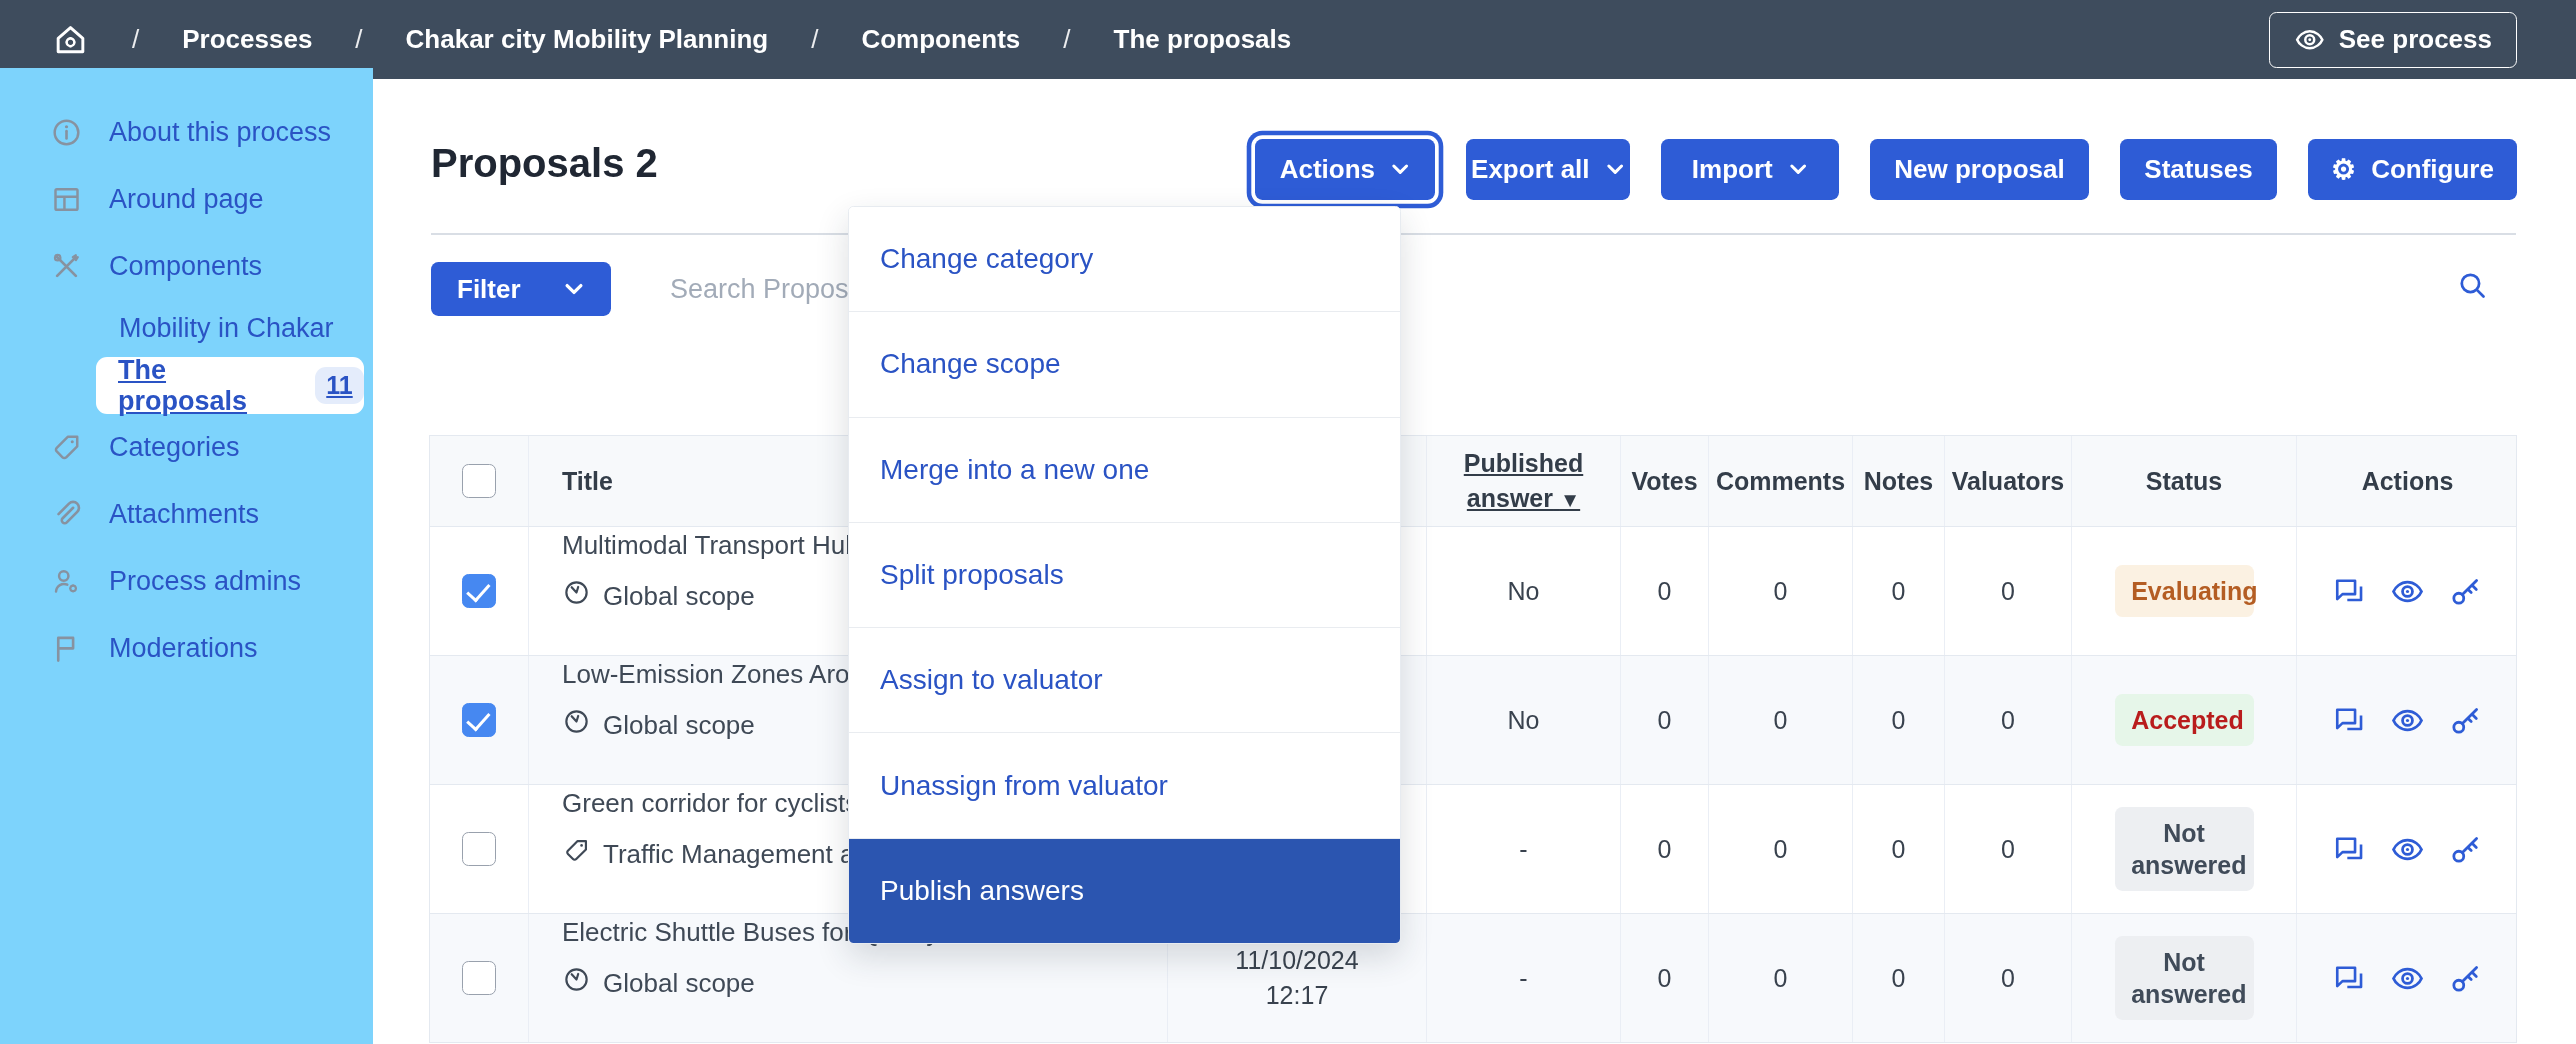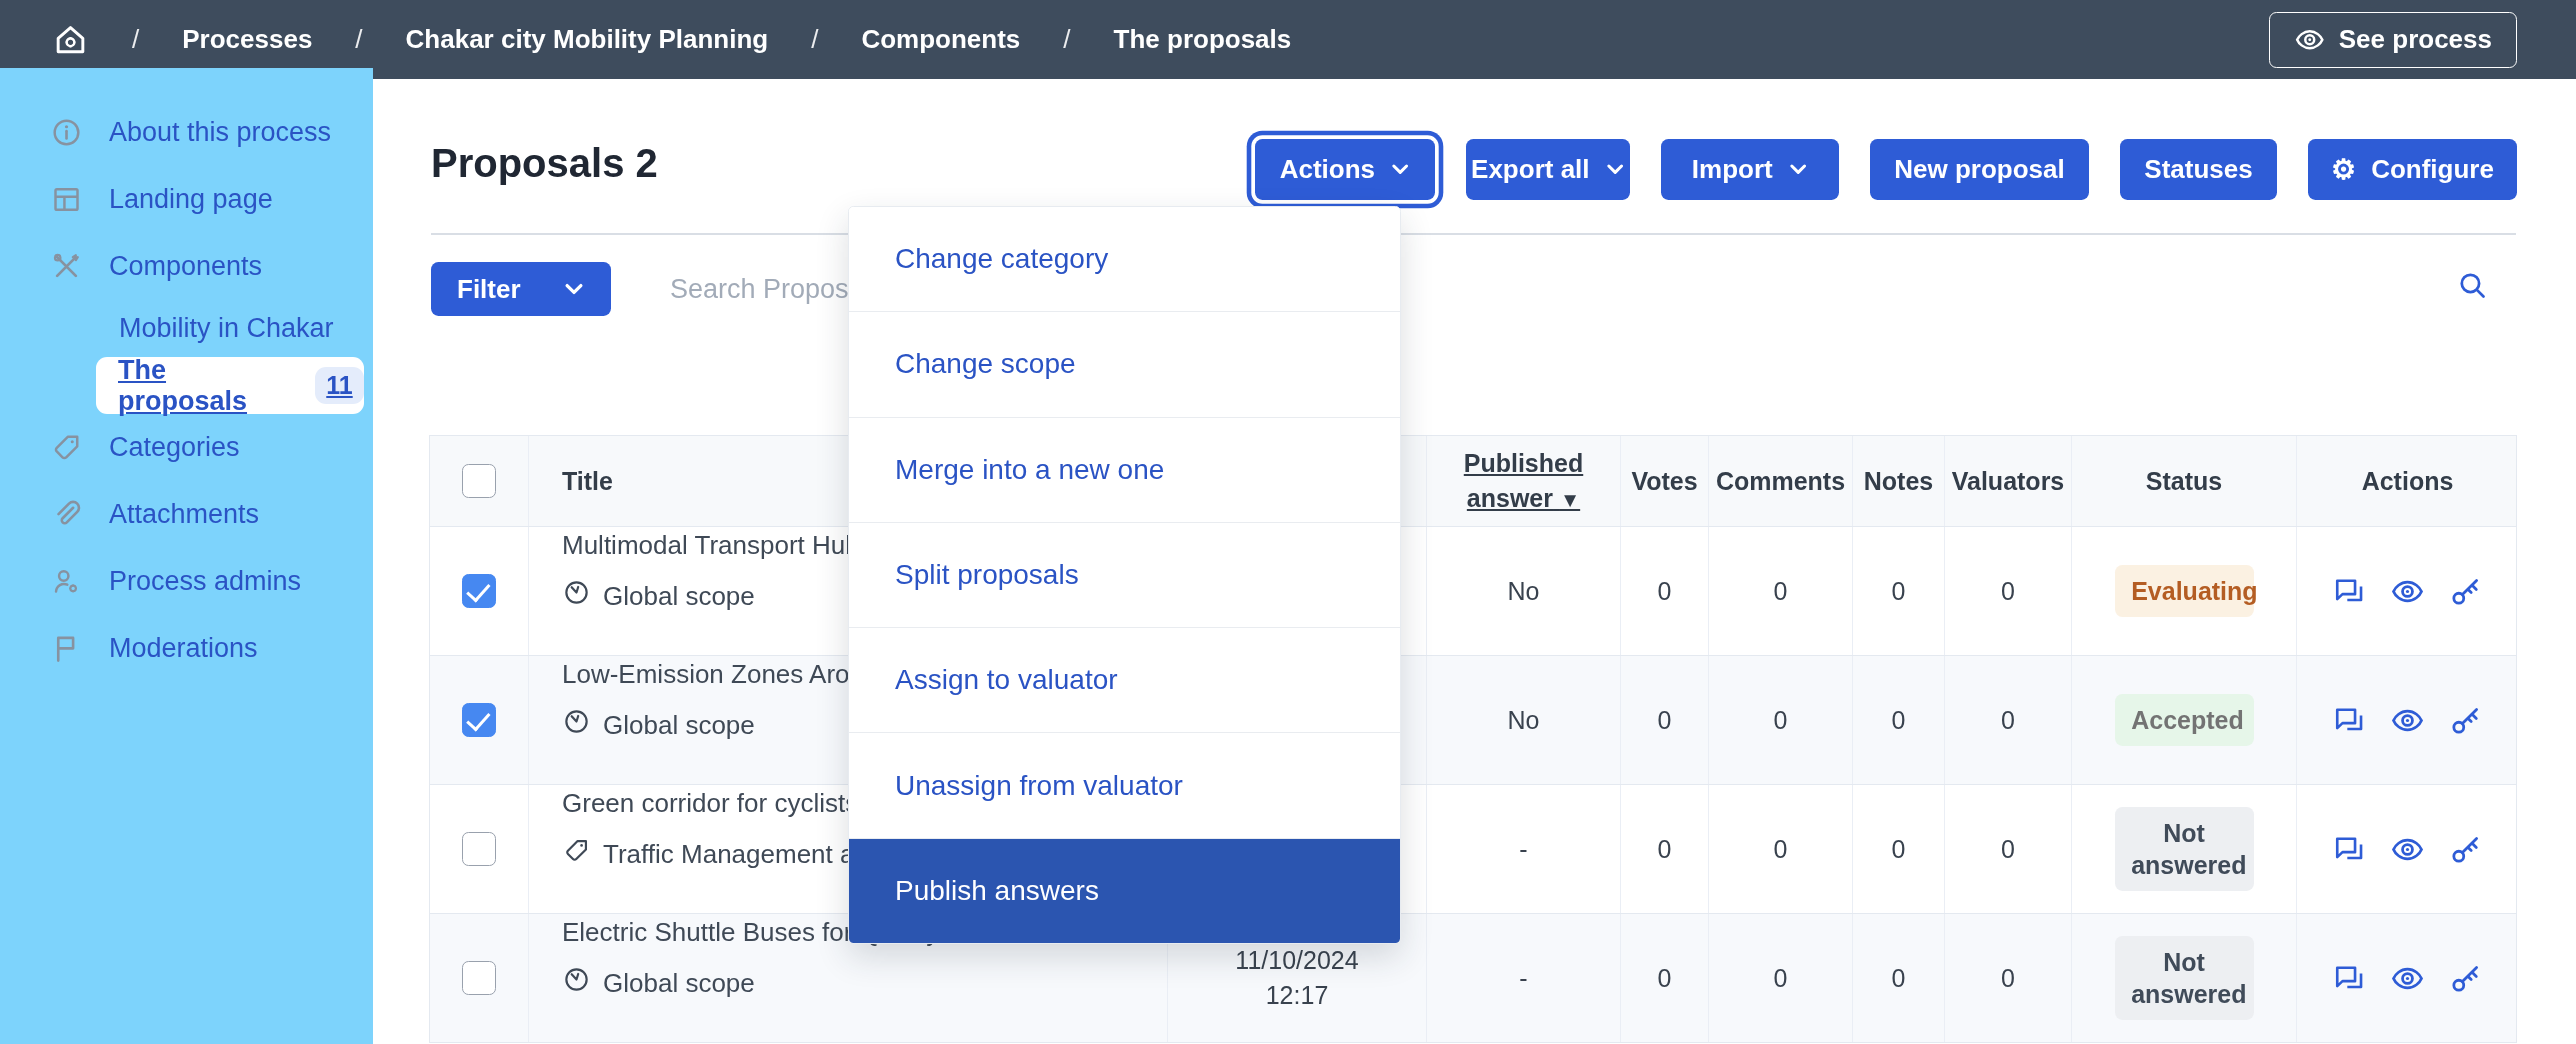--- a/index.html
+++ b/index.html
@@ -68,31 +68,31 @@
   .sort-arrow { font-size:20.4px; }
 
   .checkbox { width:34px; height:34px; border:1.9px solid #99a1ad; border-radius:6.5px; background:#fff; cursor:pointer; position:relative; }
   .checkbox.checked { background:#4688f1; border-color:#4688f1; }
   .checkbox.checked::after { content:""; position:absolute; left:9.3px; top:3.7px; width:10.2px; height:18.5px;
                              border:solid #fff; border-width:0 3.7px 3.7px 0; transform:rotate(42deg); }
 
   .badge { display:inline-block; border-radius:7.4px; padding:9.3px 16.7px; font-size:25px; font-weight:700;
            max-width:139px; line-height:1.3; }
   .badge.orange { background:#fbf1e2; color:#b45d23; }
-  .badge.green  { background:#e6f6e9; color:#737373; }
+  .badge.green  { background:#e6f6e9; color:#b91c1c; }
   .badge.gray   { background:#edeff2; color:#404b59; }
 
   .row-actions { display:flex; gap:23px; color:#2e5cd6; }
   .row-actions .aicon { display:flex; cursor:pointer; }
 
   
   .dropdown { position:absolute; left:848px; top:206px; width:553px; height:738px; background:#fff;
               border:0.9px solid #e7ebf0; border-radius:5.6px; overflow:hidden; z-index:50;
               box-shadow:0 13px 33px rgba(30,41,59,.16); display:flex; flex-direction:column; }
-  .menu-item { flex:1; display:flex; align-items:center; padding-left:46px; font-size:28px;
+  .menu-item { flex:1; display:flex; align-items:center; padding-left:31px; font-size:28px;
                color:#2a53c4; border-bottom:0.9px solid #e9ecf0; cursor:pointer; background:#fff; }
   .menu-item:last-child { border-bottom:none; }
   .menu-item.highlight { background:#2b55b0; color:#fff; }
 
   svg { display:block; }
 </style>
 </head>
 <body>
 
 <svg width="0" height="0" style="position:absolute">
@@ -203,21 +203,21 @@
           </svg>
         </span>
       <span>About this process</span>
     </div>
     <div class="side-item">
       <span class="sicon">
           <svg width="33" height="33" viewBox="0 0 36 36">
             <use href="#i-layout"></use>
           </svg>
         </span>
-      <span>Landing page</span>
+      <span>Around page</span>
     </div>
     <div class="side-item">
       <span class="sicon">
           <svg width="33" height="33" viewBox="0 0 36 36">
             <use href="#i-tools"></use>
           </svg>
         </span>
       <span>Components</span>
     </div>
     <div class="side-sub">

